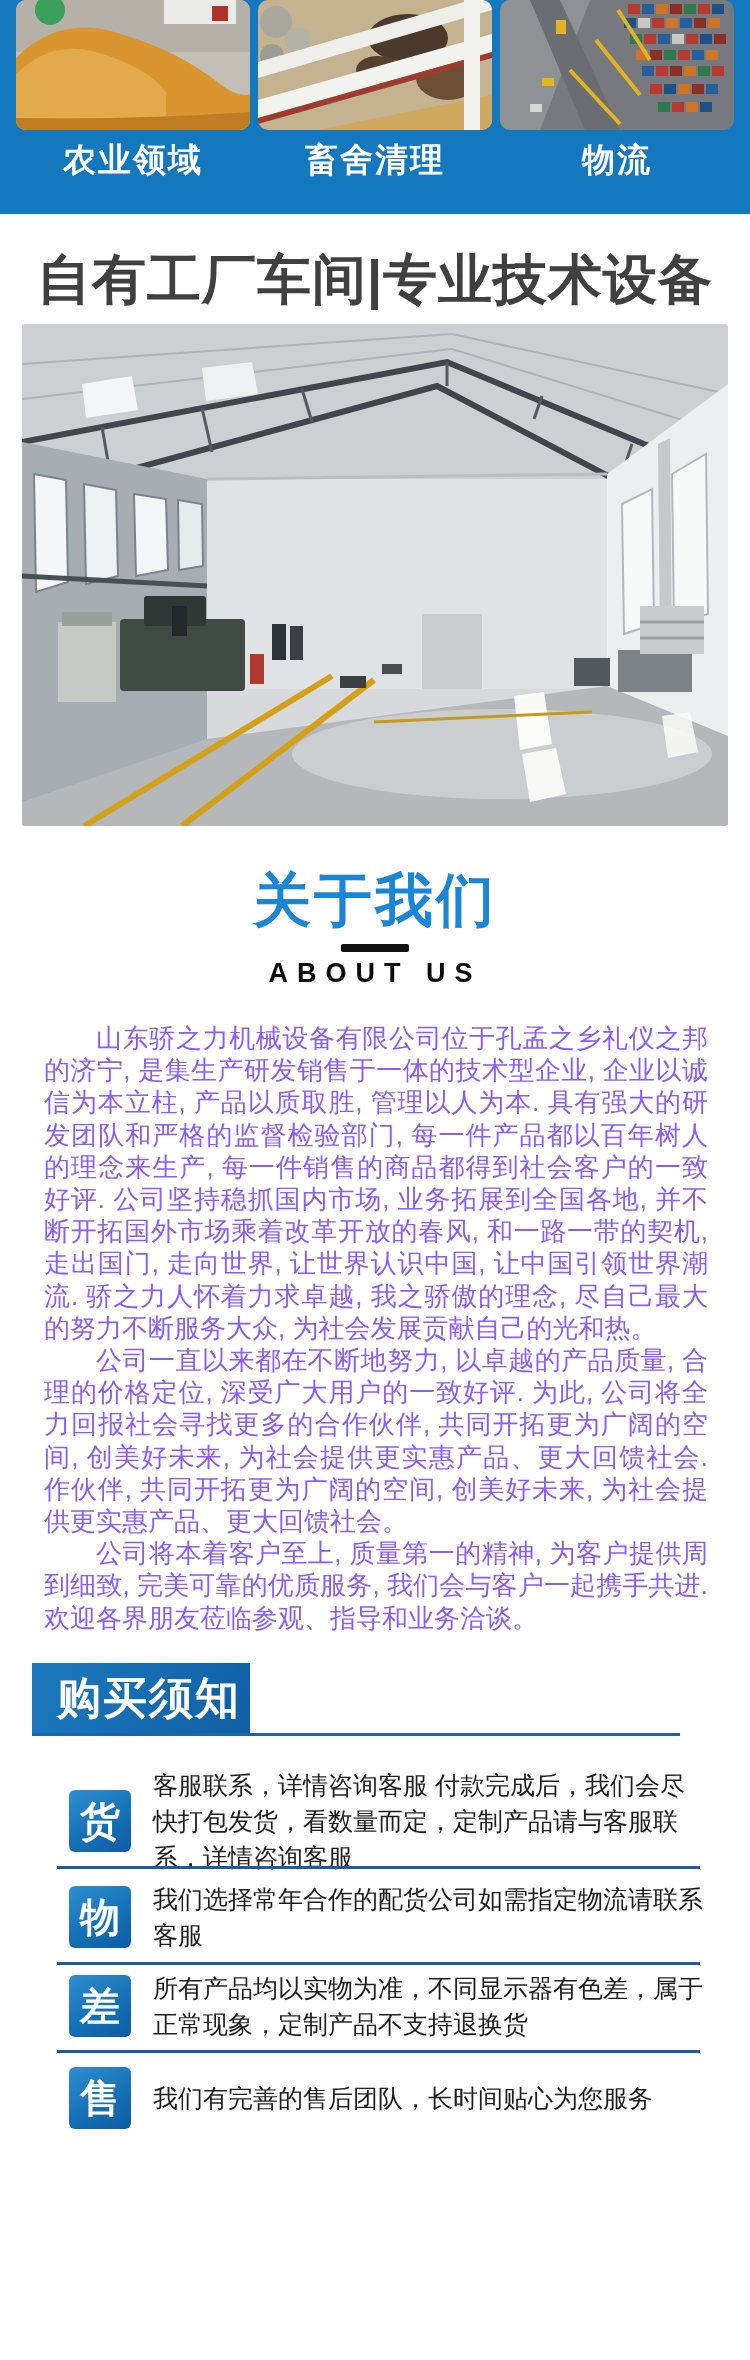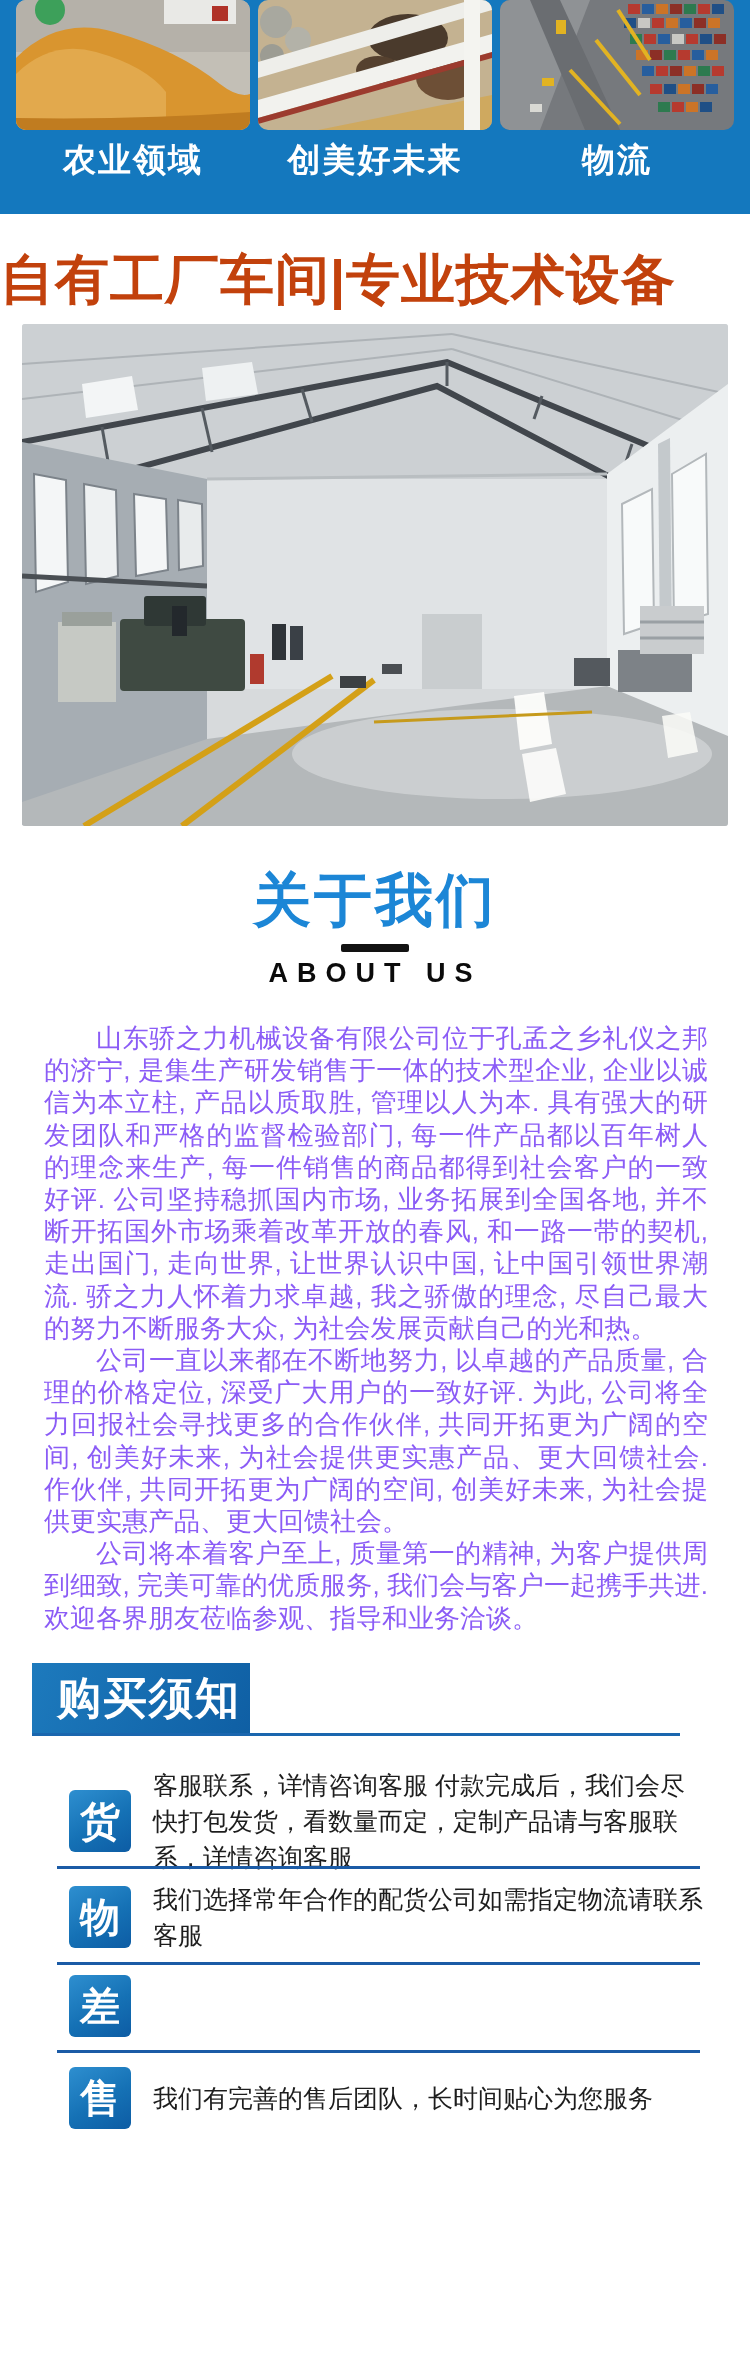--- a/index.html
+++ b/index.html
@@ -6,22 +6,22 @@
   #page{position:relative;width:750px;height:2360px;background:#ffffff;overflow:hidden;
         font-family:"Liberation Sans", sans-serif;}
   
   .banner{position:absolute;left:0;top:0;width:750px;height:214px;}
   .photo-wrap{position:absolute;top:0;width:234px;height:130px;border-radius:10px;overflow:hidden;}
   .photo-wrap svg{display:block;width:100%;height:100%;}
   .banner-labels{position:absolute;left:0;top:138px;width:750px;display:flex;}
   .banner-label{width:234px;text-align:center;color:#ffffff;font-size:33px;font-weight:bold;letter-spacing:2px;}
   .bl0{margin-left:16px;} .bl1{margin-left:8px;} .bl2{margin-left:8px;}
   
-  .main-title{position:absolute;left:0;top:244px;width:750px;
-              font-size:54px;font-weight:bold;color:#c2410c;letter-spacing:1px;}
+  .main-title{position:absolute;left:0;top:244px;width:750px;text-align:center;
+              font-size:54px;font-weight:bold;color:#404040;letter-spacing:1px;}
   .factory-wrap{position:absolute;left:22px;top:324px;width:706px;height:502px;border-radius:3px;overflow:hidden;}
   .factory-wrap svg{display:block;width:100%;height:100%;}
   
   .about-title{position:absolute;left:0;top:862px;width:750px;text-align:center;
                font-size:58px;font-weight:bold;color:#1c86d6;letter-spacing:3px;}
   .about-bar{position:absolute;left:341px;top:944px;width:68px;height:8px;background:#121212;border-radius:2px;}
   .about-sub{position:absolute;left:0;top:958px;width:750px;text-align:center;
              font-size:27px;font-weight:bold;color:#0b0b0b;letter-spacing:9px;}
   .about-body{position:absolute;left:44px;top:1022px;width:664px;
               font-size:26px;line-height:32.2px;color:#8b5cf6;text-align:justify;}
@@ -137,21 +137,21 @@
           <line x1="96" y1="40" x2="140" y2="95"></line>
           <line x1="70" y1="70" x2="120" y2="124"></line>
         </g>
         <rect x="56" y="20" width="10" height="14" fill="#e2b322"></rect>
         <rect x="42" y="78" width="12" height="8" fill="#e2b322"></rect>
         <rect x="30" y="104" width="12" height="8" fill="#d9d9d4"></rect>
       </svg>
     </div>
     <div class="banner-labels">
       <div class="banner-label bl0">农业领域</div>
-      <div class="banner-label bl1">创美好未来</div>
+      <div class="banner-label bl1">畜舍清理</div>
       <div class="banner-label bl2">物流</div>
     </div>
   </div>
 
   <div class="main-title">自有工厂车间|专业技术设备</div>
 
   <div class="factory-wrap">
     <svg viewBox="0 0 706 502" preserveAspectRatio="none">
       <rect width="706" height="502" fill="#d7dadc"></rect>
       <rect width="706" height="175" fill="#ccd0d3"></rect>
@@ -246,20 +246,21 @@
   <div class="pn-div div1"></div>
 
   <div class="pn-row row2">
     <div class="pn-badge">物</div>
     <div class="pn-text">我们选择常年合作的配货公司如需指定物流请联系客服</div>
   </div>
   <div class="pn-div div2"></div>
 
   <div class="pn-row row3">
     <div class="pn-badge">差</div>
+    <div class="pn-text">所有产品均以实物为准，不同显示器有色差，属于正常现象，定制产品不支持退换货</div>
   </div>
   <div class="pn-div div3"></div>
 
   <div class="pn-row row4">
     <div class="pn-badge">售</div>
     <div class="pn-text">我们有完善的售后团队，长时间贴心为您服务</div>
   </div>
 
 
 </div>

